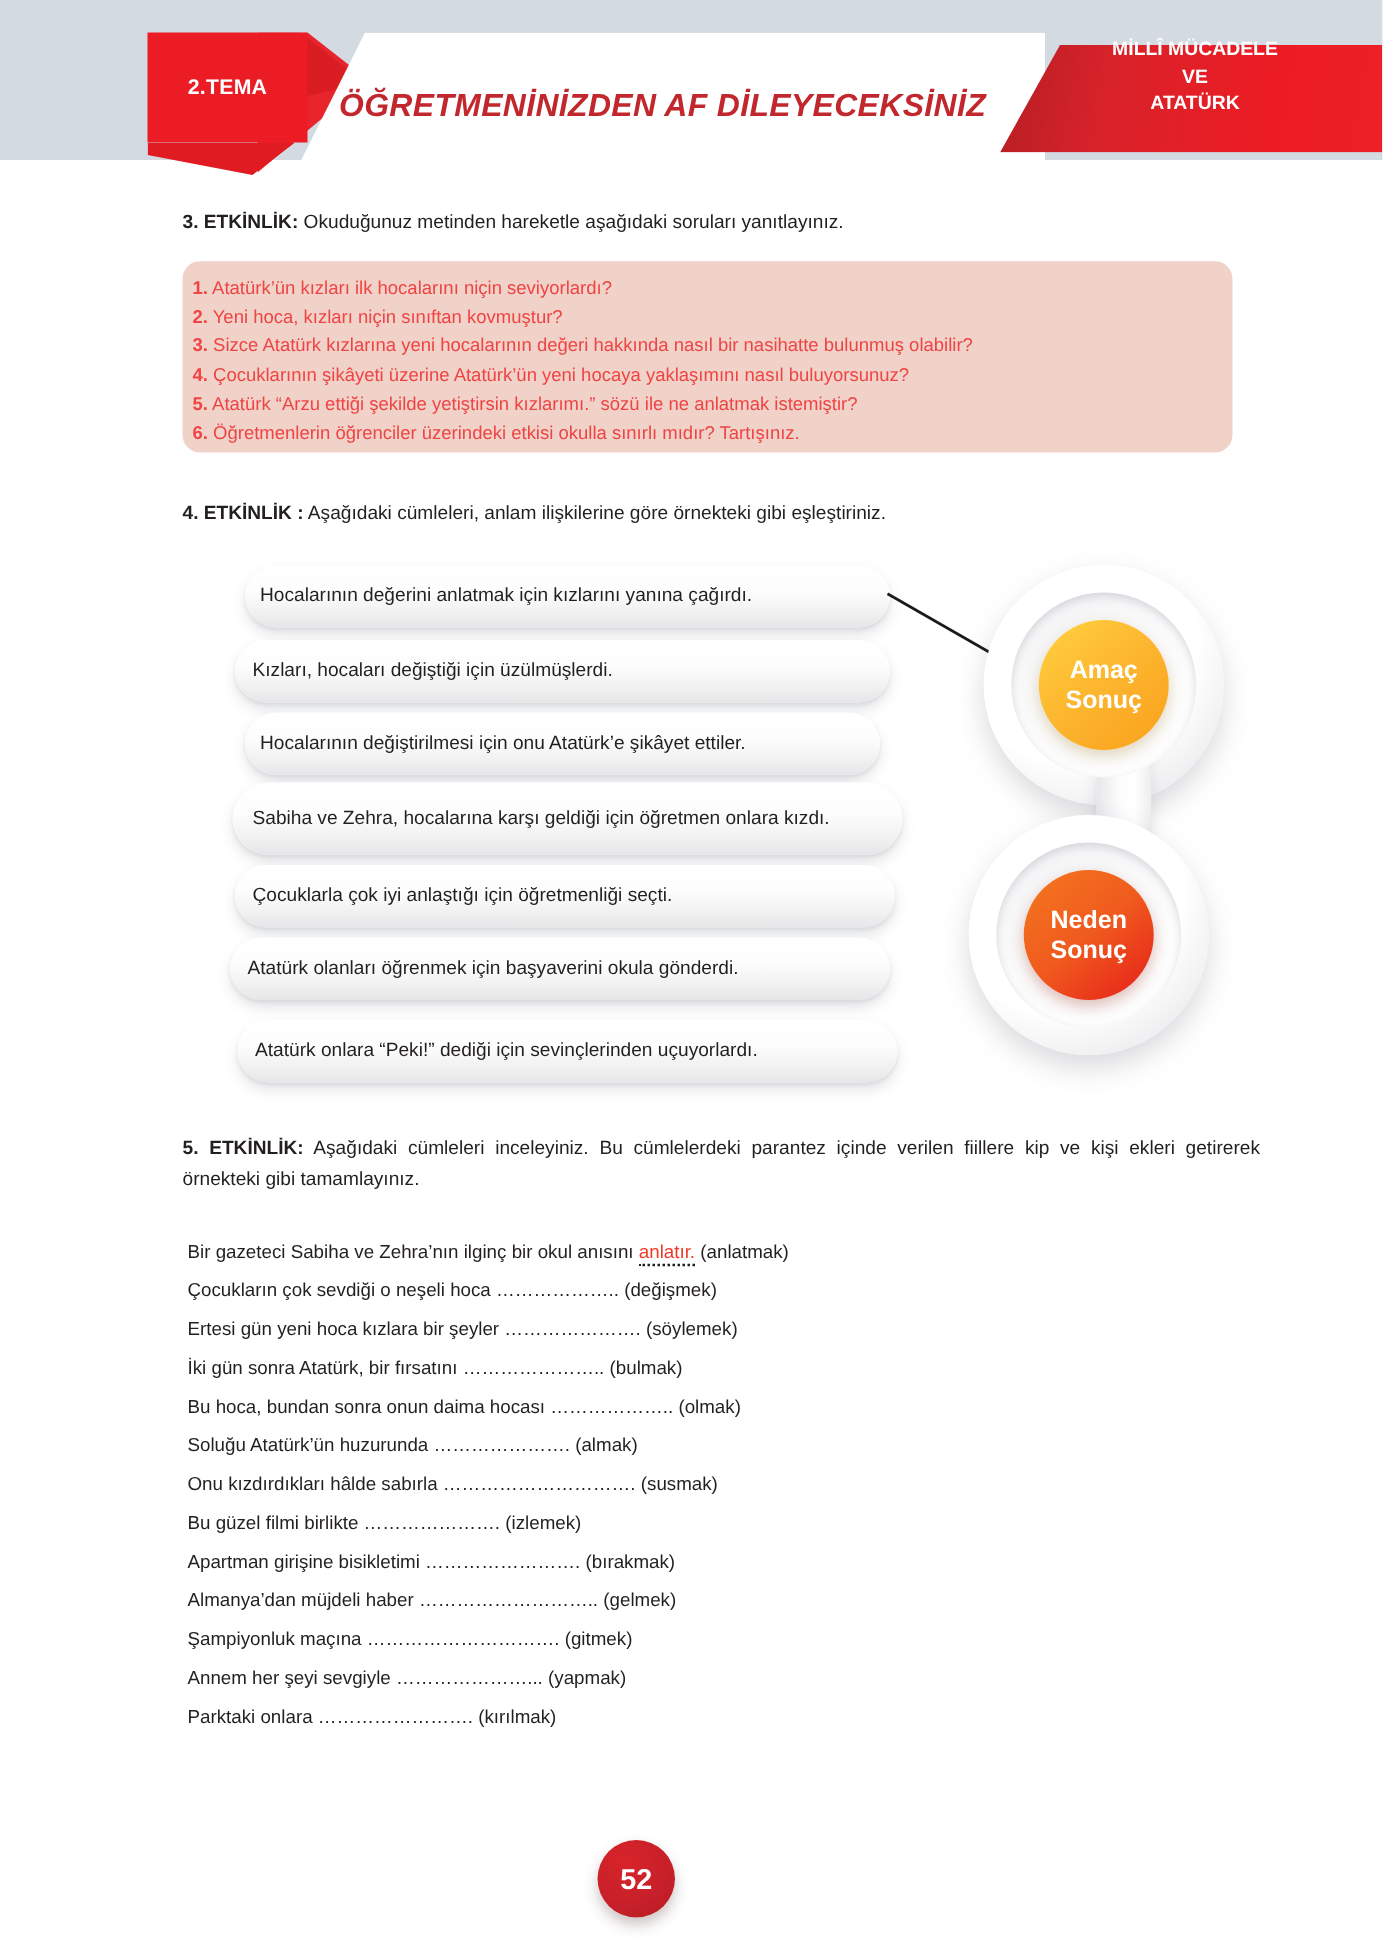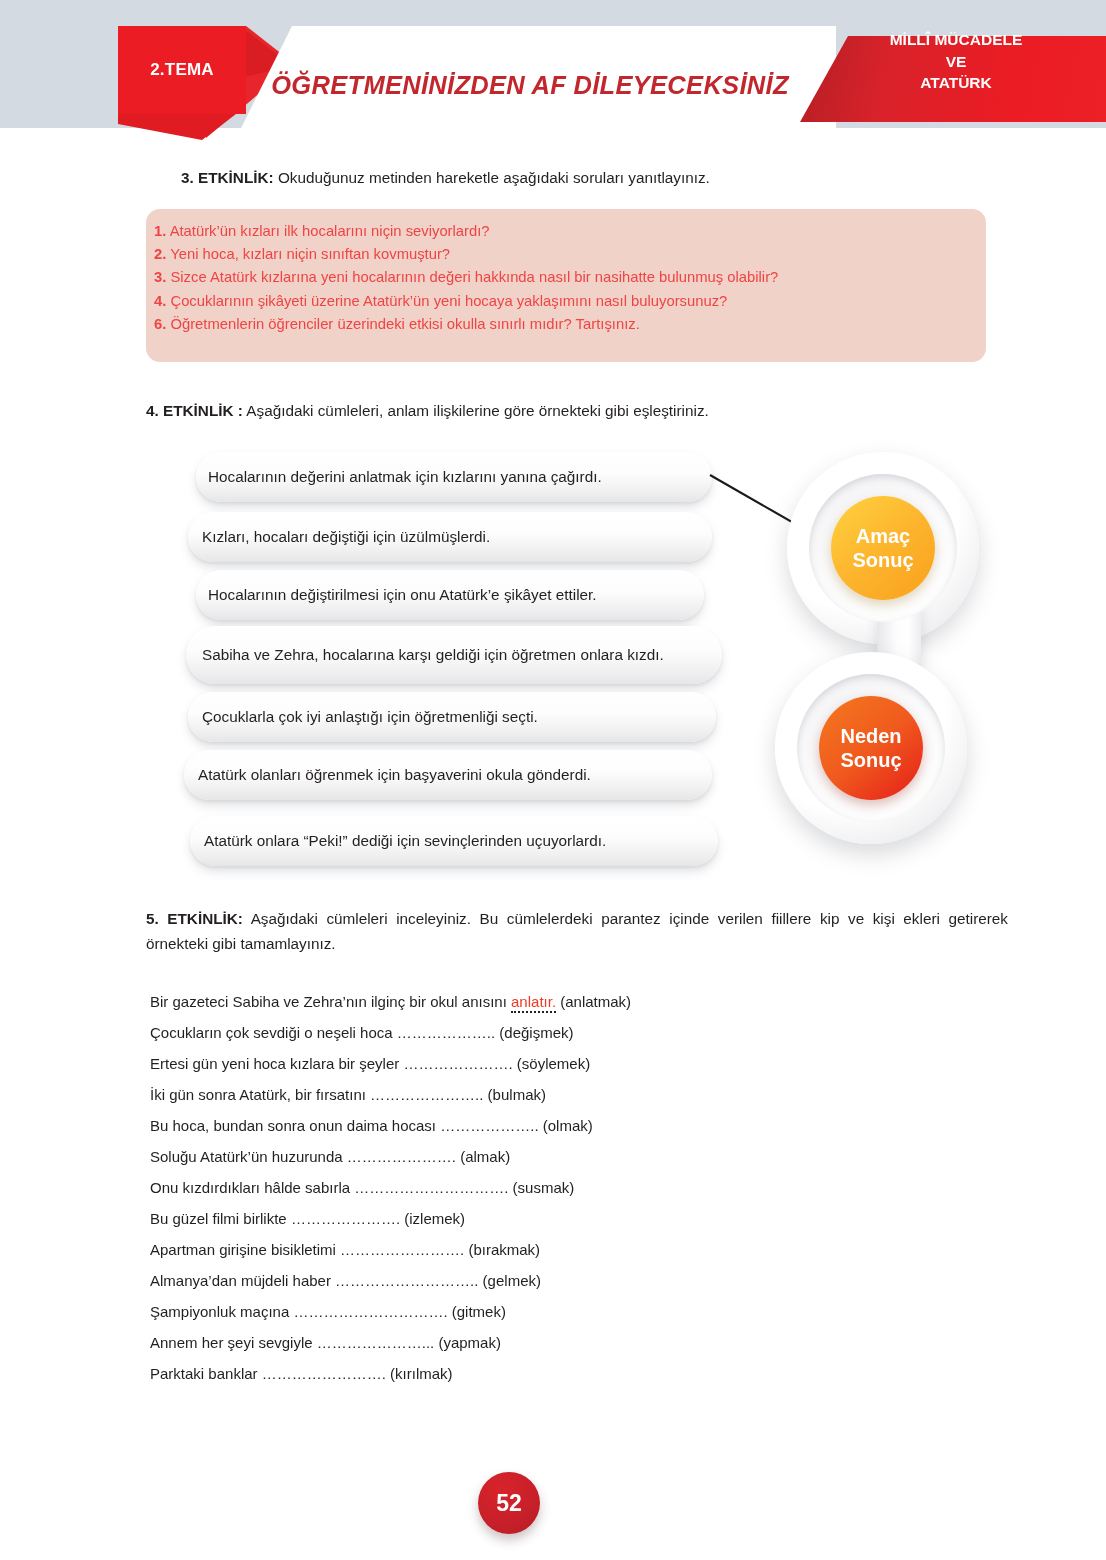--- a/index.html
+++ b/index.html
@@ -39,21 +39,21 @@
       font-style:italic;letter-spacing:.3px;}
 
   
   .ribbon-right{position:absolute;left:800px;top:36px;width:306px;height:86px;
       background:linear-gradient(100deg,#b51f24 0%,#d8222a 28%,#ec1c24 70%,#ed2026 100%);
       clip-path:polygon(48px 0,306px 0,306px 86px,0 86px);}
   .ribbon-right-txt{position:absolute;left:806px;top:29px;width:300px;
       color:#ffffff;font-size:15.5px;font-weight:bold;text-align:center;line-height:21.5px;}
 
   
-  .act3-title{position:absolute;left:146px;top:167px;width:880px;font-size:15.3px;line-height:22px;margin-left:35px;}
+  .act3-title{position:absolute;left:146px;top:167px;width:880px;font-size:15.3px;line-height:22px;}
   .act3-title b{font-weight:bold;}
 
   .qbox{position:absolute;left:146px;top:209px;width:840px;height:153px;
       background:#f1d2c9;border-radius:14px;}
   .qlist{position:absolute;left:154px;top:220px;width:830px;}
   .qitem{font-size:14.8px;line-height:23.2px;color:#ef4444;white-space:nowrap;}
   .qitem b{font-weight:bold;}
 
   
   .act4-title{position:absolute;left:146px;top:400px;width:880px;font-size:15.3px;line-height:22px;}
@@ -129,20 +129,21 @@
 <div class="act3-title">
   <b>3. ETKİNLİK:</b><span> Okuduğunuz metinden hareketle aşağıdaki soruları yanıtlayınız.</span>
 </div>
 
 <div class="qbox"></div>
 <div class="qlist" id="qlist">
     <div class="qitem"><b>1.</b><span> Atatürk’ün kızları ilk hocalarını niçin seviyorlardı?</span></div>
     <div class="qitem"><b>2.</b><span> Yeni hoca, kızları niçin sınıftan kovmuştur?</span></div>
     <div class="qitem"><b>3.</b><span> Sizce Atatürk kızlarına yeni hocalarının değeri hakkında nasıl bir nasihatte bulunmuş olabilir?</span></div>
     <div class="qitem"><b>4.</b><span> Çocuklarının şikâyeti üzerine Atatürk’ün yeni hocaya yaklaşımını nasıl buluyorsunuz?</span></div>
+    <div class="qitem"><b>5.</b><span> Atatürk “Arzu ettiği şekilde yetiştirsin kızlarımı.” sözü ile ne anlatmak istemiştir?</span></div>
     <div class="qitem"><b>6.</b><span> Öğretmenlerin öğrenciler üzerindeki etkisi okulla sınırlı mıdır? Tartışınız.</span></div>
   </div>
 
 <div class="act4-title">
   <b>4. ETKİNLİK :</b><span> Aşağıdaki cümleleri, anlam ilişkilerine göre örnekteki gibi eşleştiriniz.</span>
 </div>
 
 <div id="pills">
     <div class="pill" style="left: 196px; top: 452px; width: 516px; height: 50px; padding-left: 12px; padding-right: 14px; box-sizing: border-box;">
       <span>Hocalarının değerini anlatmak için kızlarını yanına çağırdı.</span>
@@ -205,16 +206,16 @@
     <div class="s5row"><span>Ertesi gün yeni hoca kızlara bir şeyler </span><span>………………….</span><span>      (söylemek)</span></div>
     <div class="s5row"><span>İki gün sonra Atatürk, bir fırsatını </span><span>…………………..</span><span>  (bulmak)</span></div>
     <div class="s5row"><span>Bu hoca, bundan sonra onun daima hocası </span><span> ………………..</span><span>    (olmak)</span></div>
     <div class="s5row"><span>Soluğu Atatürk’ün huzurunda </span><span>………………….</span><span>   (almak)</span></div>
     <div class="s5row"><span>Onu kızdırdıkları hâlde sabırla </span><span>………………………….</span><span>   (susmak)</span></div>
     <div class="s5row"><span>Bu güzel filmi birlikte </span><span>………………….</span><span>   (izlemek)</span></div>
     <div class="s5row"><span>Apartman girişine bisikletimi </span><span>…………………….</span><span>   (bırakmak)</span></div>
     <div class="s5row"><span>Almanya’dan müjdeli haber </span><span>………………………..</span><span>  (gelmek)</span></div>
     <div class="s5row"><span>Şampiyonluk maçına </span><span> ………………………….</span><span>   (gitmek)</span></div>
     <div class="s5row"><span>Annem her şeyi sevgiyle </span><span>…………………...</span><span>      (yapmak)</span></div>
-    <div class="s5row"><span>Parktaki banklar </span><span>…………………….</span><span>    (kırılmak)</span></div>
+    <div class="s5row"><span>Parktaki onlara </span><span>…………………….</span><span>    (kırılmak)</span></div>
   </div>
 
 <div class="pagenum">52</div>
 
 </body></html>

